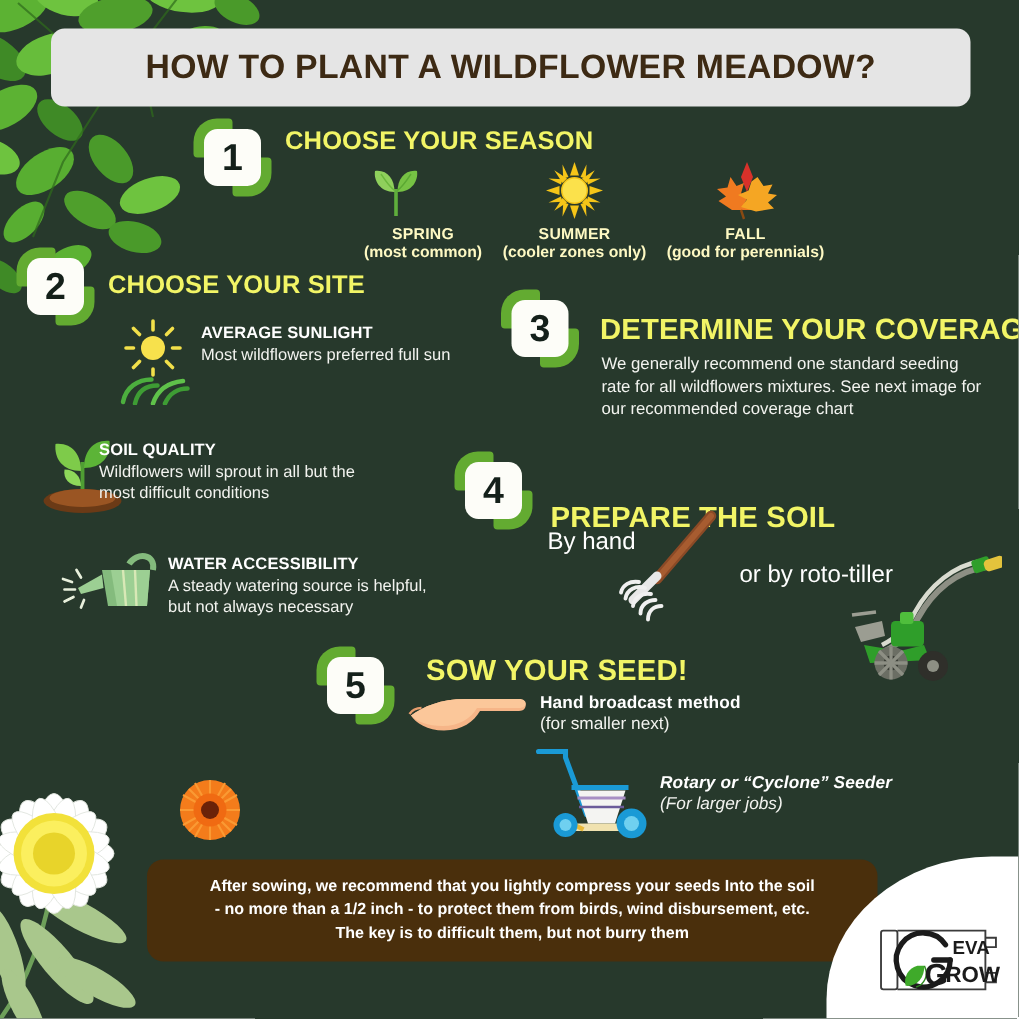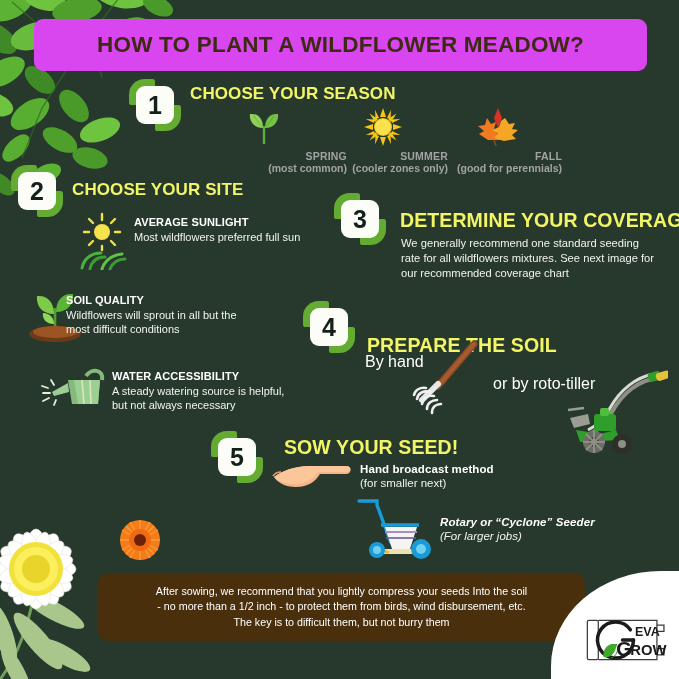--- a/index.html
+++ b/index.html
@@ -16,21 +16,21 @@
   }
 
   
   .foliage { position: absolute; top: -12px; left: -18px; width: 220px; height: 230px; }
   .daisy-wrap { position: absolute; left: -42px; bottom: -10px; width: 210px; height: 230px; }
 
   
   .title-bar {
     position: absolute; left: 34px; top: 19px;
     width: 613px; height: 52px;
-    background: #d946ef;
+    background: #e5e5e5;
     border-radius: 9px;
     display: flex; align-items: center; justify-content: center;
   }
   .title-bar h1 {
     font-size: 22.5px;
     font-weight: 800;
     letter-spacing: .2px;
     color: #3d2a14;
     white-space: nowrap;
   }
@@ -73,36 +73,36 @@
     line-height: 1.28;
   }
   .blk { position: absolute; }
 
   .plain-note {
     position: absolute; color: #ffffff;
     font-size: 16px; font-weight: 400;
   }
 
   .season-cap {
-    position: absolute; text-align: right; width: 130px;
-    color: #a3a3a3;
+    position: absolute; text-align: center; width: 130px;
+    color: #fef9c3;
   }
   .season-cap .n { display:block; font-size: 10.5px; font-weight: 800; letter-spacing:.2px; }
   .season-cap .s { display:block; font-size: 10.5px; font-weight: 700; }
 
   
   .banner {
     position: absolute; left: 98px; top: 573px;
     width: 487px; height: 68px;
     background: #4a2f0c; border-radius: 11px;
     display: flex; align-items: center; justify-content: center;
     text-align: center; padding: 0 12px;
   }
   .banner p {
-    color: #ffffff; font-size: 10.7px; font-weight: 400; line-height: 1.42;
+    color: #ffffff; font-size: 10.7px; font-weight: 700; line-height: 1.42;
   }
 
   
   .logo-corner {
     position: absolute; right: 0; bottom: 0;
     width: 128px; height: 108px;
     background: #ffffff;
     border-top-left-radius: 110px 95px;
   }
   .logo-mark {

